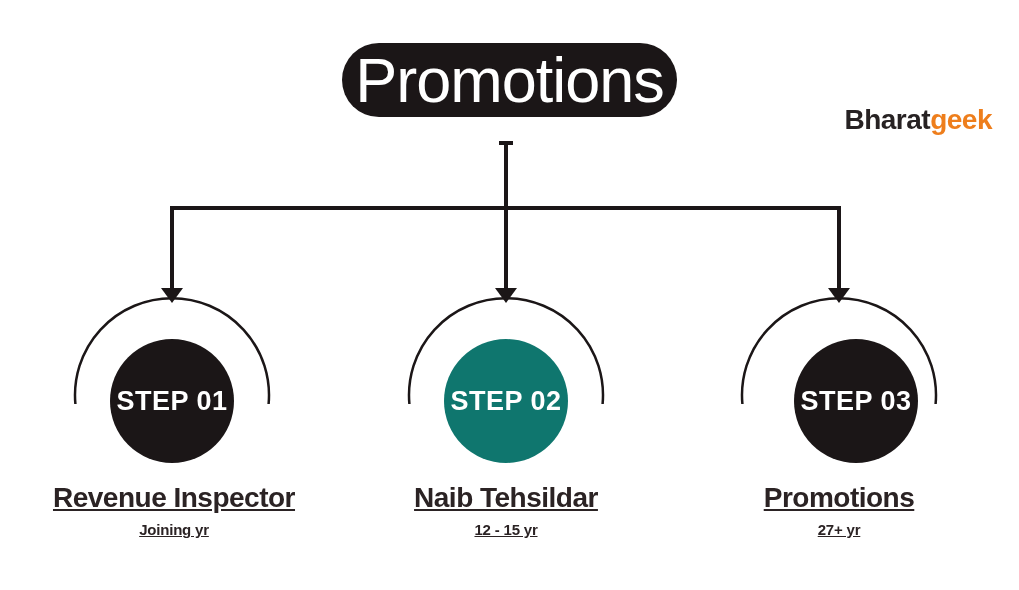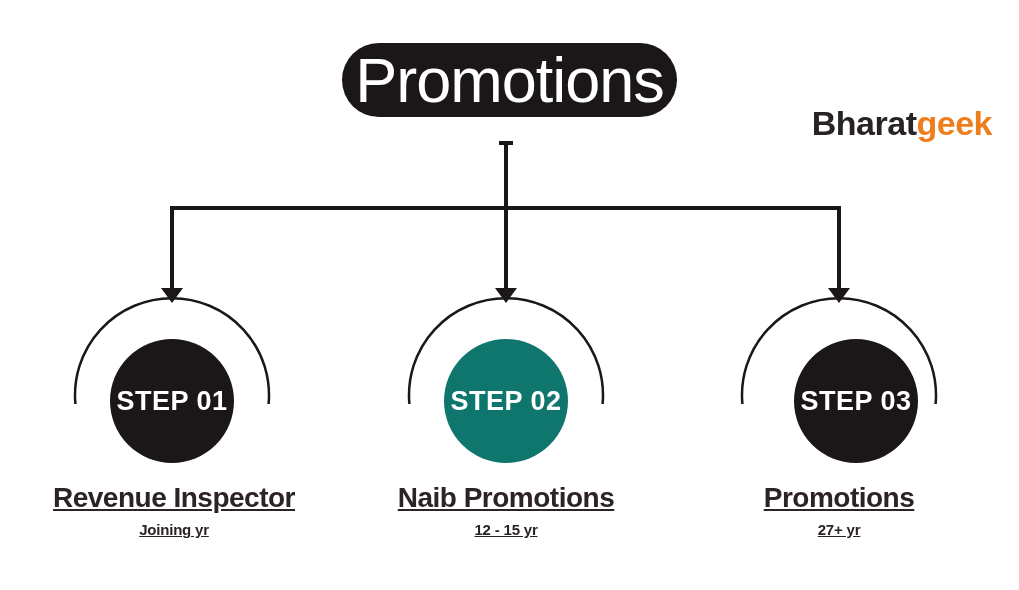--- a/index.html
+++ b/index.html
@@ -30,21 +30,21 @@
     font-weight: normal;
     letter-spacing: -1px;
   }
 
   
   .logo {
     position: absolute;
     top: 104px; right: 27px;
     width: 300px;
     text-align: right;
-    font-size: 34px;
+    font-size: 28px;
     font-weight: bold;
     letter-spacing: -0.5px;
     white-space: nowrap;
   }
   .logo .part1 { color: #272223; }
   .logo .part2 { color: #ee7e1c; }
 
   
   .connectors {
     position: absolute;
@@ -142,21 +142,21 @@
   </div>
   <div class="step-circle c3" style="background-color: rgb(27, 22, 23);">
     <span>STEP 03</span>
   </div>
 
   <div class="step-caption t1">
     <div class="step-title">Revenue Inspector</div>
     <div class="step-subtitle">Joining yr</div>
   </div>
   <div class="step-caption t2">
-    <div class="step-title">Naib Promotions</div>
+    <div class="step-title">Naib Tehsildar</div>
     <div class="step-subtitle">12 - 15 yr</div>
   </div>
   <div class="step-caption t3">
     <div class="step-title">Promotions</div>
     <div class="step-subtitle">27+ yr</div>
   </div>
 
 </div>
 
 </body></html>

